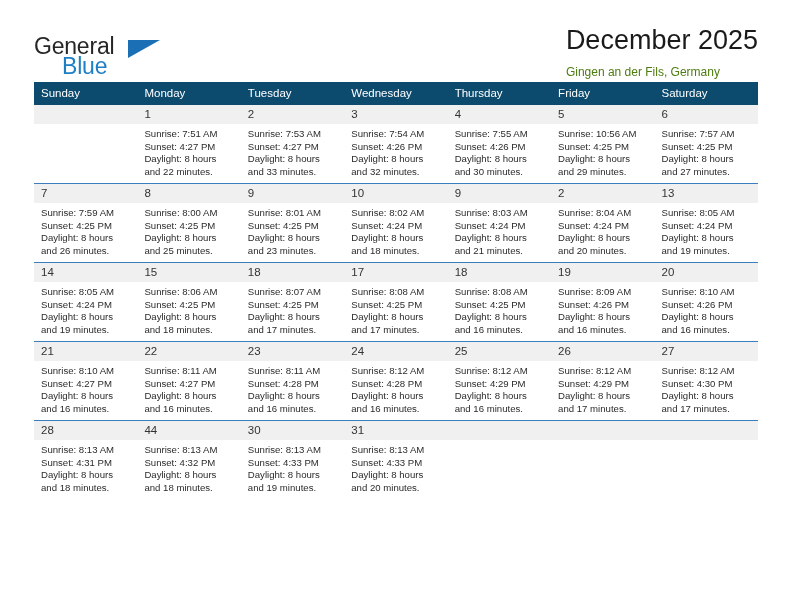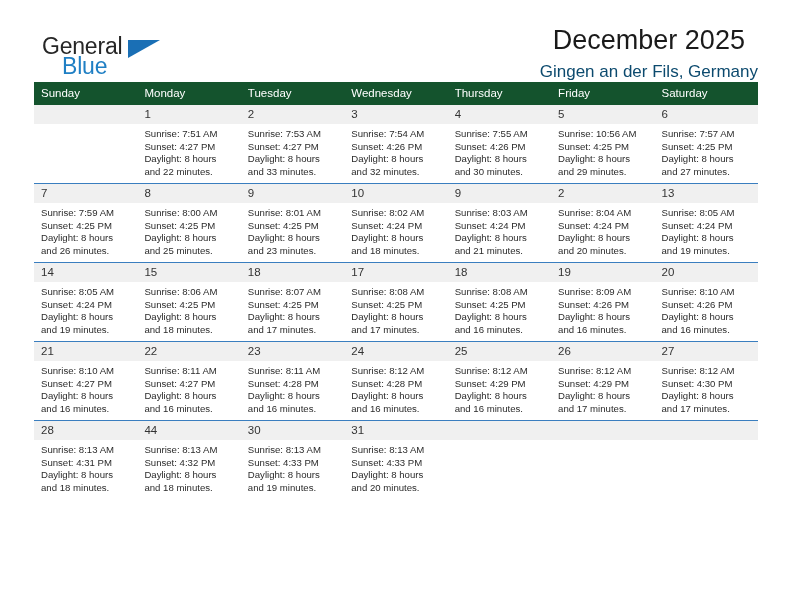--- a/index.html
+++ b/index.html
@@ -33,21 +33,21 @@
     box-sizing: border-box;
   }
   .brand {
     position: relative;
     width: 200px;
     height: 52px;
     flex: 0 0 auto;
   }
   .brand-general {
     position: absolute;
-    left: 8px;
+    left: 0;
     top: 9px;
     font-size: 23px;
     letter-spacing: -0.2px;
     color: #262626;
     font-family: "Liberation Sans", sans-serif;
   }
   .brand-blue {
     position: absolute;
     left: 28px;
     top: 29px;
@@ -59,47 +59,47 @@
   .brand-flag {
     position: absolute;
     left: 94px;
     top: 16px;
     width: 0;
     height: 0;
     border-left: 32px solid #1a6fb5;
     border-bottom: 18px solid transparent;
   }
   .title-block {
-    text-align: center;
+    text-align: left;
     flex: 0 0 auto;
     padding-top: 0px;
   }
   .cal-title {
     font-size: 27px;
     font-weight: normal;
     color: #1a1a1a;
     line-height: 32px;
     letter-spacing: 0px;
   }
   .cal-subtitle {
-    font-size: 17px;
-    color: #0c4a6e;
+    font-size: 12px;
+    color: #4d7c0f;
     line-height: 20px;
     margin-top: 6px;
   }
 
   
   table.calendar {
     width: 724px;
     border-collapse: collapse;
     table-layout: fixed;
     margin-top: 10px;
   }
   table.calendar th {
-    background: #14532d;
+    background: #0c4a6e;
     color: #ffffff;
     font-size: 11.5px;
     font-weight: normal;
     text-align: left;
     padding: 5px 0 5px 7px;
     height: 13px;
     line-height: 13px;
     border: none;
   }
   td.daycell {

